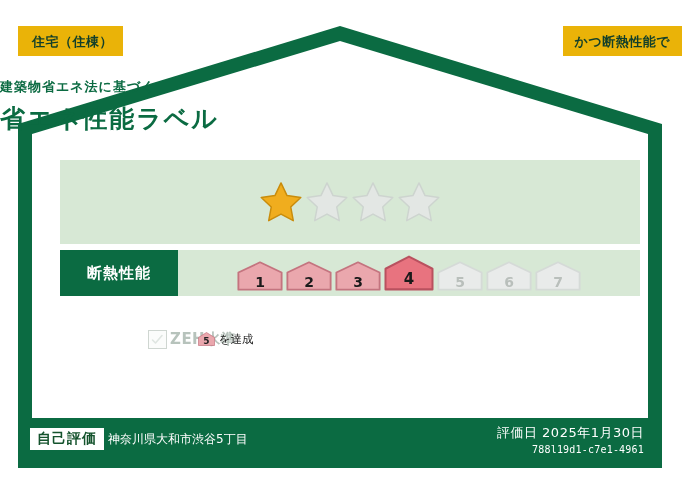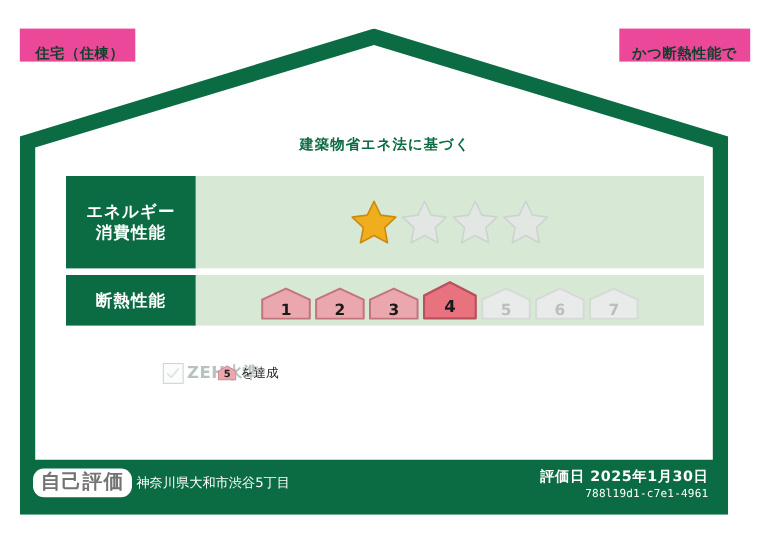--- a/index.html
+++ b/index.html
@@ -27,27 +27,27 @@
     left: 18px;
     top: 26px;
     width: 644px;
     height: 442px;
   }
   .house-frame svg { display: block; }
 
   
   .tab {
     position: absolute;
-    background: #ec4899;
+    background: #eab308;
     color: #123f2a;
     font-weight: bold;
     font-size: 13px;
     line-height: 1;
     display: flex;
-    align-items: flex-end;
+    align-items: center;
     justify-content: center;
     white-space: nowrap;
     letter-spacing: 0.5px;
   }
   .tab-left {
     left: 18px;
     top: 26px;
     height: 30px;
     padding: 0 10px 0 14px;
   }
@@ -57,23 +57,22 @@
     height: 30px;
     padding: 0 12px;
   }
 
   
   .title-block {
     position: absolute;
     left: 0;
     right: 0;
     top: 78px;
-    text-align: center;
+    text-align: left;
     pointer-events: none;
-    margin-top: 44px;
   }
   .subtitle {
     color: #0b6b42;
     font-size: 13px;
     font-weight: bold;
     letter-spacing: 1px;
     margin-bottom: 6px;
   }
   .maintitle {
     color: #0b6b42;
@@ -242,44 +241,43 @@
     position: absolute;
     left: 30px;
     bottom: 38px;
     width: 620px;
     height: 34px;
     display: flex;
     align-items: center;
   }
   .assess-badge {
     background: #ffffff;
-    color: #737373;
-    font-weight: bold;
-    font-size: 18px;
+    color: #14532d;
+    font-weight: bold;
+    font-size: 14px;
     padding: 3px 7px;
     line-height: 1.1;
     letter-spacing: 1px;
     white-space: nowrap;
-    border-radius: 10px;
   }
   .address {
     color: #ffffff;
     font-size: 12px;
     margin-left: 4px;
     white-space: nowrap;
   }
   .footer-right {
     margin-left: auto;
     text-align: right;
     color: #ffffff;
     padding-right: 6px;
   }
   .eval-date {
     font-size: 13px;
-    font-weight: bold;
+    font-weight: normal;
     letter-spacing: 0.5px;
     white-space: nowrap;
   }
   .doc-id {
     font-family: "DejaVu Sans Mono", "Liberation Mono", monospace;
     font-size: 10px;
     letter-spacing: 0.2px;
     margin-top: 2px;
     white-space: nowrap;
   }
@@ -298,29 +296,26 @@
 
   <div class="tab tab-left">
     <span>住宅（住棟）</span>
   </div>
   <div class="tab tab-right">
     <span>かつ断熱性能で</span>
   </div>
 
   <div class="title-block">
     <div class="subtitle">建築物省エネ法に基づく</div>
+    <div class="maintitle">省エネ性能ラベル</div>
   </div>
 
   <div class="rows">
 
     <div class="perf-row row-energy">
-      <div class="row-label">
-        <span>エネルギー</span>
-        <span>消費性能</span>
-      </div>
       <div class="row-value">
         <div class="stars" id="stars-container">
             <span class="star"><svg width="44" height="44" viewBox="0 0 24 24" xmlns="http://www.w3.org/2000/svg">
                 <path d="M12 1.6 L15.3 8.5 L22.8 9.5 L17.3 14.7 L18.7 22.2 L12 18.6 L5.3 22.2 L6.7 14.7 L1.2 9.5 L8.7 8.5 Z" fill="#f0ad1e" stroke="#c98c0c" stroke-width="0.8" stroke-linejoin="round"></path>
               </svg></span>
             <span class="star"><svg width="44" height="44" viewBox="0 0 24 24" xmlns="http://www.w3.org/2000/svg">
                 <path d="M12 1.6 L15.3 8.5 L22.8 9.5 L17.3 14.7 L18.7 22.2 L12 18.6 L5.3 22.2 L6.7 14.7 L1.2 9.5 L8.7 8.5 Z" fill="#e3e7e4" stroke="#cdd4cf" stroke-width="0.8" stroke-linejoin="round"></path>
               </svg></span>
             <span class="star"><svg width="44" height="44" viewBox="0 0 24 24" xmlns="http://www.w3.org/2000/svg">
                 <path d="M12 1.6 L15.3 8.5 L22.8 9.5 L17.3 14.7 L18.7 22.2 L12 18.6 L5.3 22.2 L6.7 14.7 L1.2 9.5 L8.7 8.5 Z" fill="#e3e7e4" stroke="#cdd4cf" stroke-width="0.8" stroke-linejoin="round"></path>

